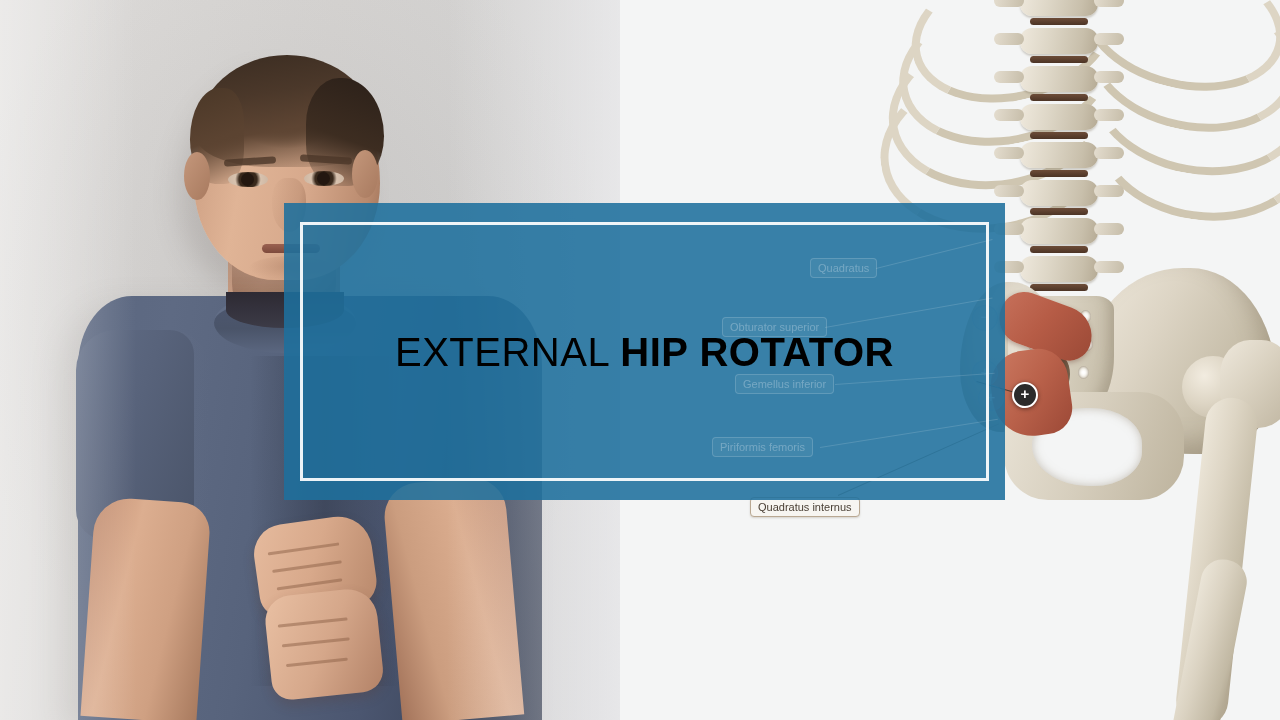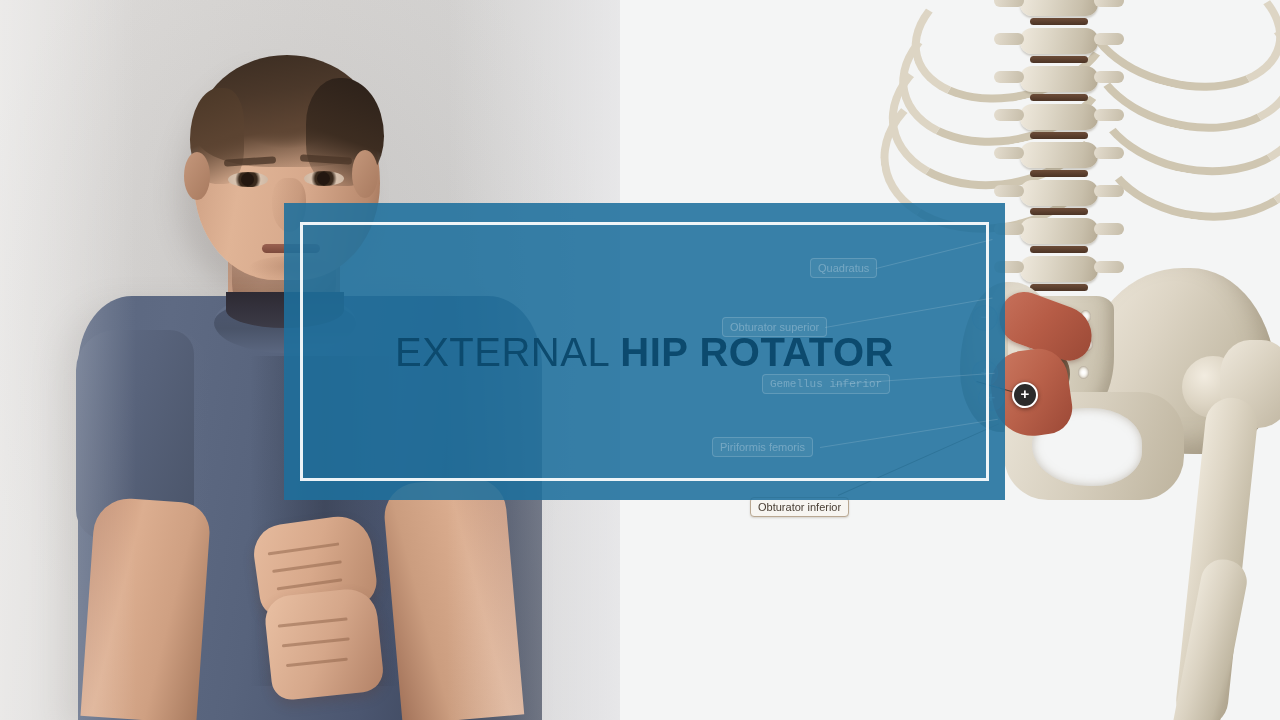--- a/index.html
+++ b/index.html
@@ -336,21 +336,21 @@
   .title-panel-inner {
     position: absolute;
     left: 16px; top: 19px; right: 16px; bottom: 19px;
     border: 3px solid rgba(255,255,255,.92);
   }
   .title-lines {
     position: absolute;
     left: 0; right: 0; top: 50%;
     transform: translateY(-50%);
     text-align: center;
-    color: #0c4a6e;
+    color: #000000;
     font-family: "Liberation Sans", sans-serif;
     letter-spacing: .5px;
   }
   .tline {
     font-size: 40px;
     line-height: 55px;
     font-weight: 400;
     white-space: nowrap;
   }
   .tline b { font-weight: 700; }
@@ -476,37 +476,37 @@
     <div class="greater-troch"></div>
     <div class="femur-shaft"></div>
     <div class="femur-shaft-2"></div>
   </div>
 
   <div class="tool-btn" style="left:972px; top:305px; z-index:45;">−</div>
   <div class="tool-btn" style="left:972px; top:360px; z-index:45;">+</div>
   <div class="tool-btn" style="left:978px; top:385px; z-index:45;">+</div>
 
   <div class="anat-leader" style="left:838px; top:495px; width:176px; transform:rotate(-24deg); z-index:46;"></div>
-  <div class="anat-label" style="left:750px; top:497px; z-index:47;">Obturator inferior</div>
+  <div class="anat-label" style="left:750px; top:497px; z-index:47;">Quadratus internus</div>
 
   <div class="pin-stem"></div>
   <div class="pin-marker">+</div>
 
   <div class="title-panel">
     <div class="title-panel-inner"></div>
     <div class="title-lines">
       <div class="tline"><span>EXTERNAL </span><b>HIP ROTATOR</b></div>
     </div>
   </div>
 
   <div class="ghost-label" style="left:810px; top:258px;">Quadratus</div>
   <div class="ghost-leader" style="left:876px; top:268px; width:120px; transform:rotate(-14deg);"></div>
 
   <div class="ghost-label" style="left:722px; top:317px;">Obturator superior</div>
   <div class="ghost-leader" style="left:825px; top:327px; width:170px; transform:rotate(-10deg);"></div>
 
-  <div class="ghost-label" style="left:762px; top:374px;font-family:Liberation Mono, monospace;">Gemellus inferior</div>
+  <div class="ghost-label" style="left:735px; top:374px;">Gemellus inferior</div>
   <div class="ghost-leader" style="left:835px; top:384px; width:160px; transform:rotate(-4deg);"></div>
 
   <div class="ghost-label" style="left:712px; top:437px;">Piriformis femoris</div>
   <div class="ghost-leader" style="left:820px; top:447px; width:180px; transform:rotate(-9deg);"></div>
 
 </div>
 
 </body></html>

